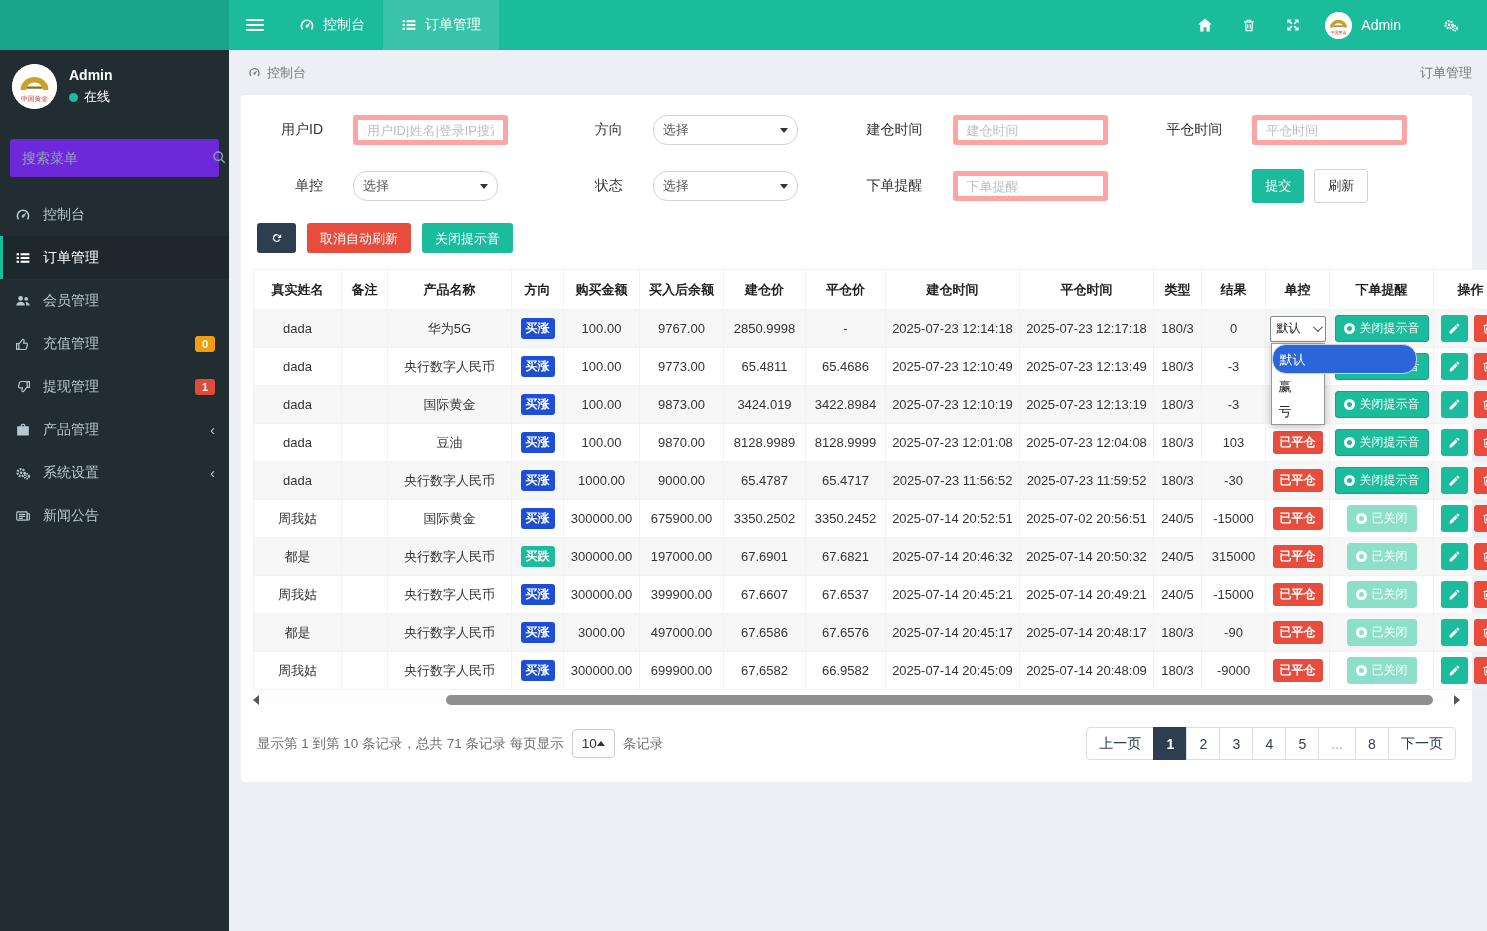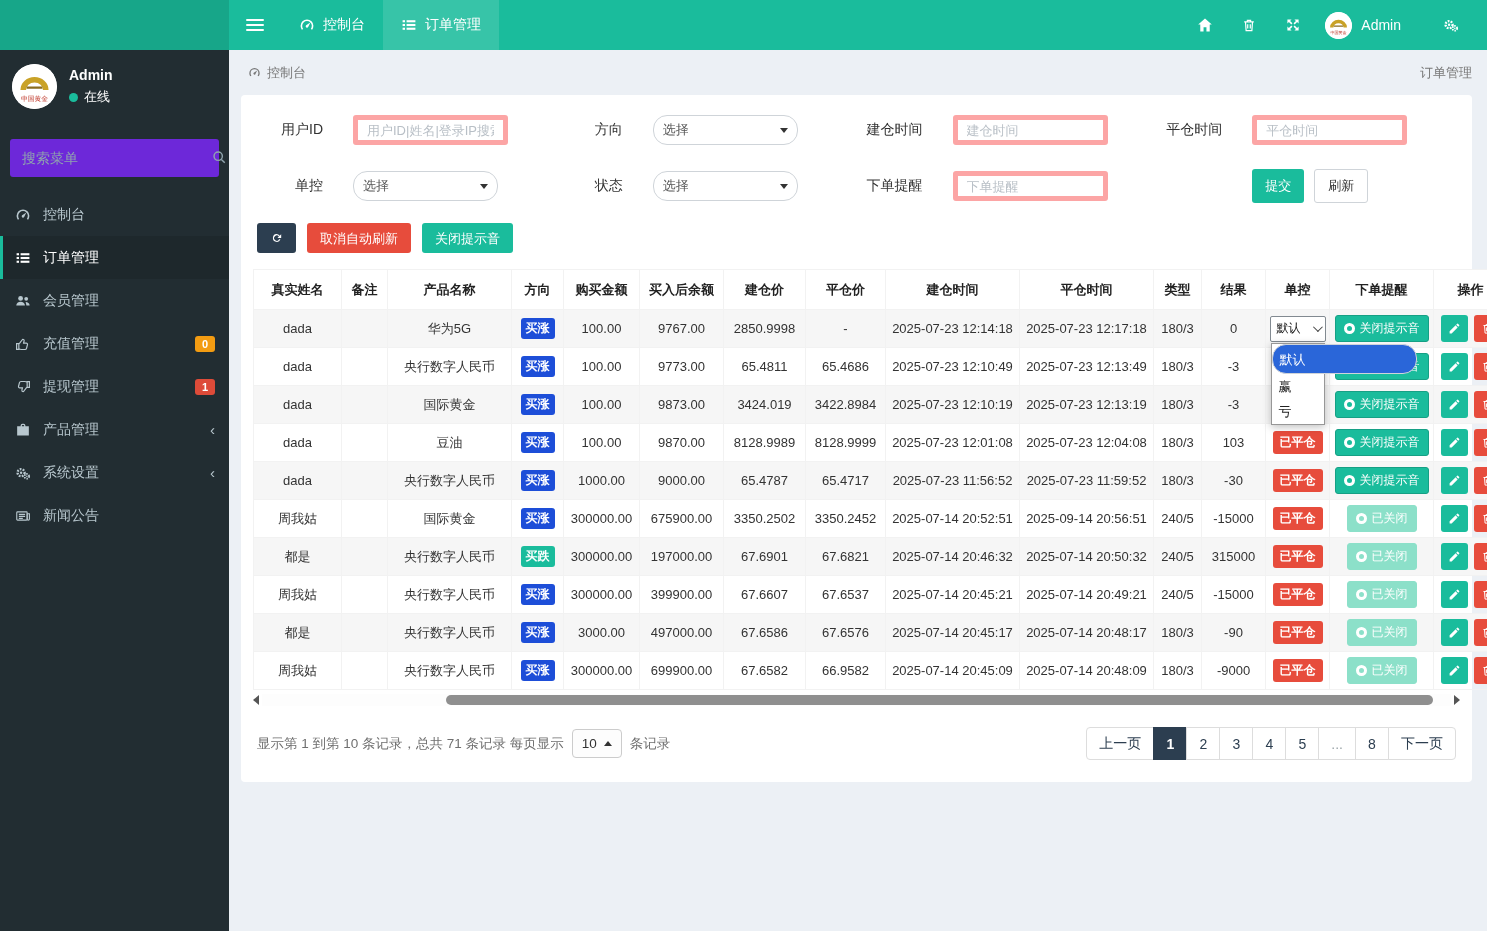--- a/index.html
+++ b/index.html
@@ -98,21 +98,21 @@
   .hscroll { height:14px; margin-top:3px; position:relative; display:flex; align-items:center; }
   .hs-arrow { width:0; height:0; border-top:5px solid transparent; border-bottom:5px solid transparent; }
   .hs-arrow.left { border-right:6px solid #555; margin-right:3px; }
   .hs-arrow.right { border-left:6px solid #555; margin-left:3px; }
   .hs-track { flex:1; height:12px; background:#fdfdfd; position:relative; }
   .hs-thumb { position:absolute; top:1px; left:15.5%; width:83%; height:10px; background:#8f8f8f; border-radius:5px; cursor:grab; }
 
   
   .pager-row { display:flex; align-items:center; margin-top:20px; padding:0 4px; }
   .pager-info { display:flex; align-items:center; gap:8px; color:#6f6f6f; font-size:13.5px; }
-  .pagesize { display:flex; align-items:center; gap:7px; border:1px solid #ccc; border-radius:4px; background:#fdfdfd; padding:6px 9px; color:#333; cursor:pointer; }
+  .pagesize { display:flex; align-items:center; border:1px solid #ccc; border-radius:4px; background:#fdfdfd; padding:6px 9px; color:#333; cursor:pointer; }
   .caret-up { width:0; height:0; border-left:4px solid transparent; border-right:4px solid transparent; border-bottom:5px solid #333; }
   .pages { margin-left:auto; display:flex; list-style:none; }
   .pg { min-width:34px; height:33px; display:flex; align-items:center; justify-content:center; padding:0 12px; border:1px solid #ddd; background:#fff; color:#2c3e50; font-size:14px; cursor:pointer; margin-left:-1px; }
   .pg.first { border-radius:4px 0 0 4px; margin-left:0; }
   .pg.last { border-radius:0 4px 4px 0; }
   .pg.active { background:#2c3e50; border-color:#2c3e50; color:#fff; font-weight:bold; }
   .pg.ellipsis { color:#9aa4a8; cursor:default; }
 </style>
 </head>
 <body>
@@ -566,21 +566,21 @@
             <tr>
               <td>周我姑</td>
               <td></td>
               <td>国际黄金</td>
               <td><span class="badge-dir up">买涨</span></td>
               <td>300000.00</td>
               <td>675900.00</td>
               <td>3350.2502</td>
               <td>3350.2452</td>
               <td>2025-07-14 20:52:51</td>
-              <td>2025-09-14 20:56:51</td>
+              <td>2025-07-02 20:56:51</td>
               <td>240/5</td>
               <td>-15000</td>
               <td class="control-cell"><span class="badge-closedpos">已平仓</span></td>
               <td><button class="btn-remind off">
                   <span class="ring"></span>
                   <span>已关闭</span>
                 </button></td>
               <td><button class="btn-op edit">
                   <svg viewBox="0 0 24 24" fill="#fff">
                     <path d="M3 17.25V21h3.75L17.8 9.94l-3.75-3.75L3 17.25zM20.7 7.04a1 1 0 0 0 0-1.41l-2.34-2.34a1 1 0 0 0-1.41 0l-1.83 1.83 3.75 3.75 1.83-1.83z"></path>

